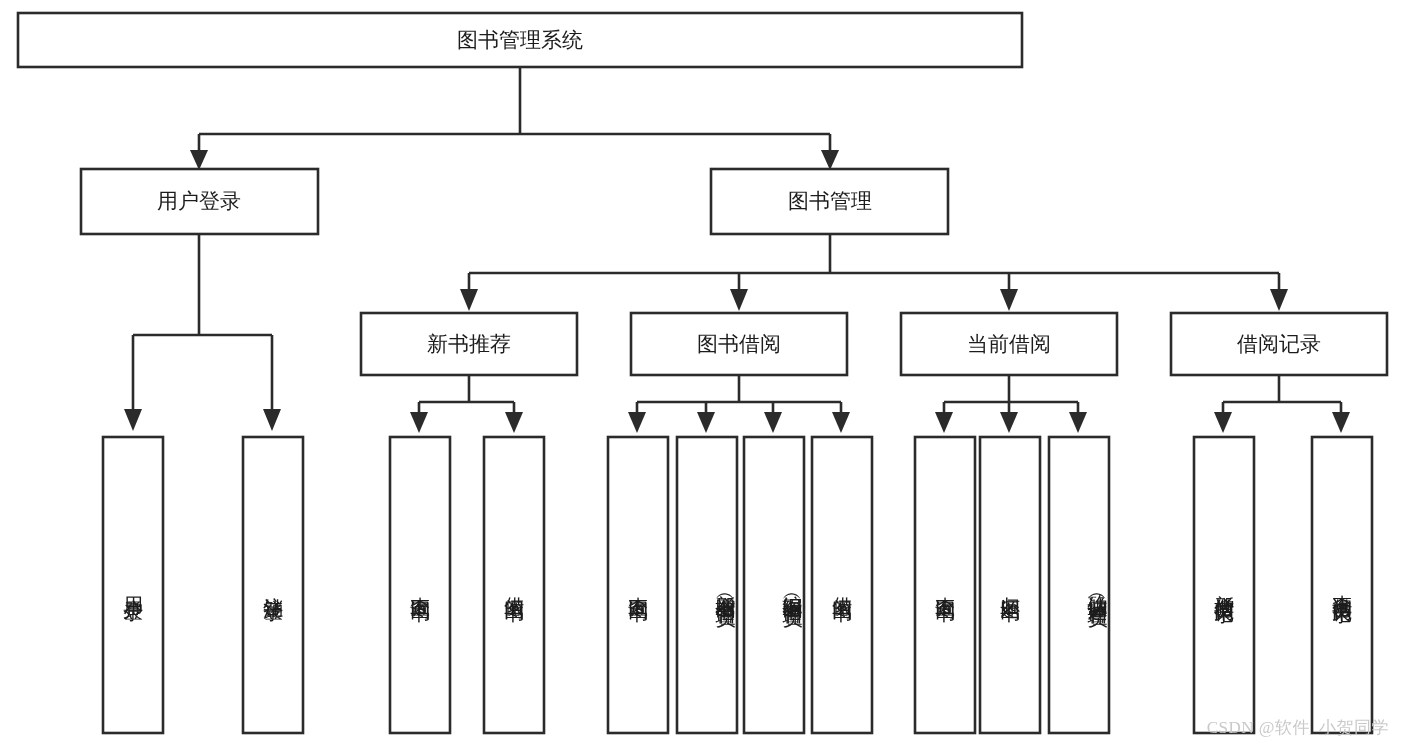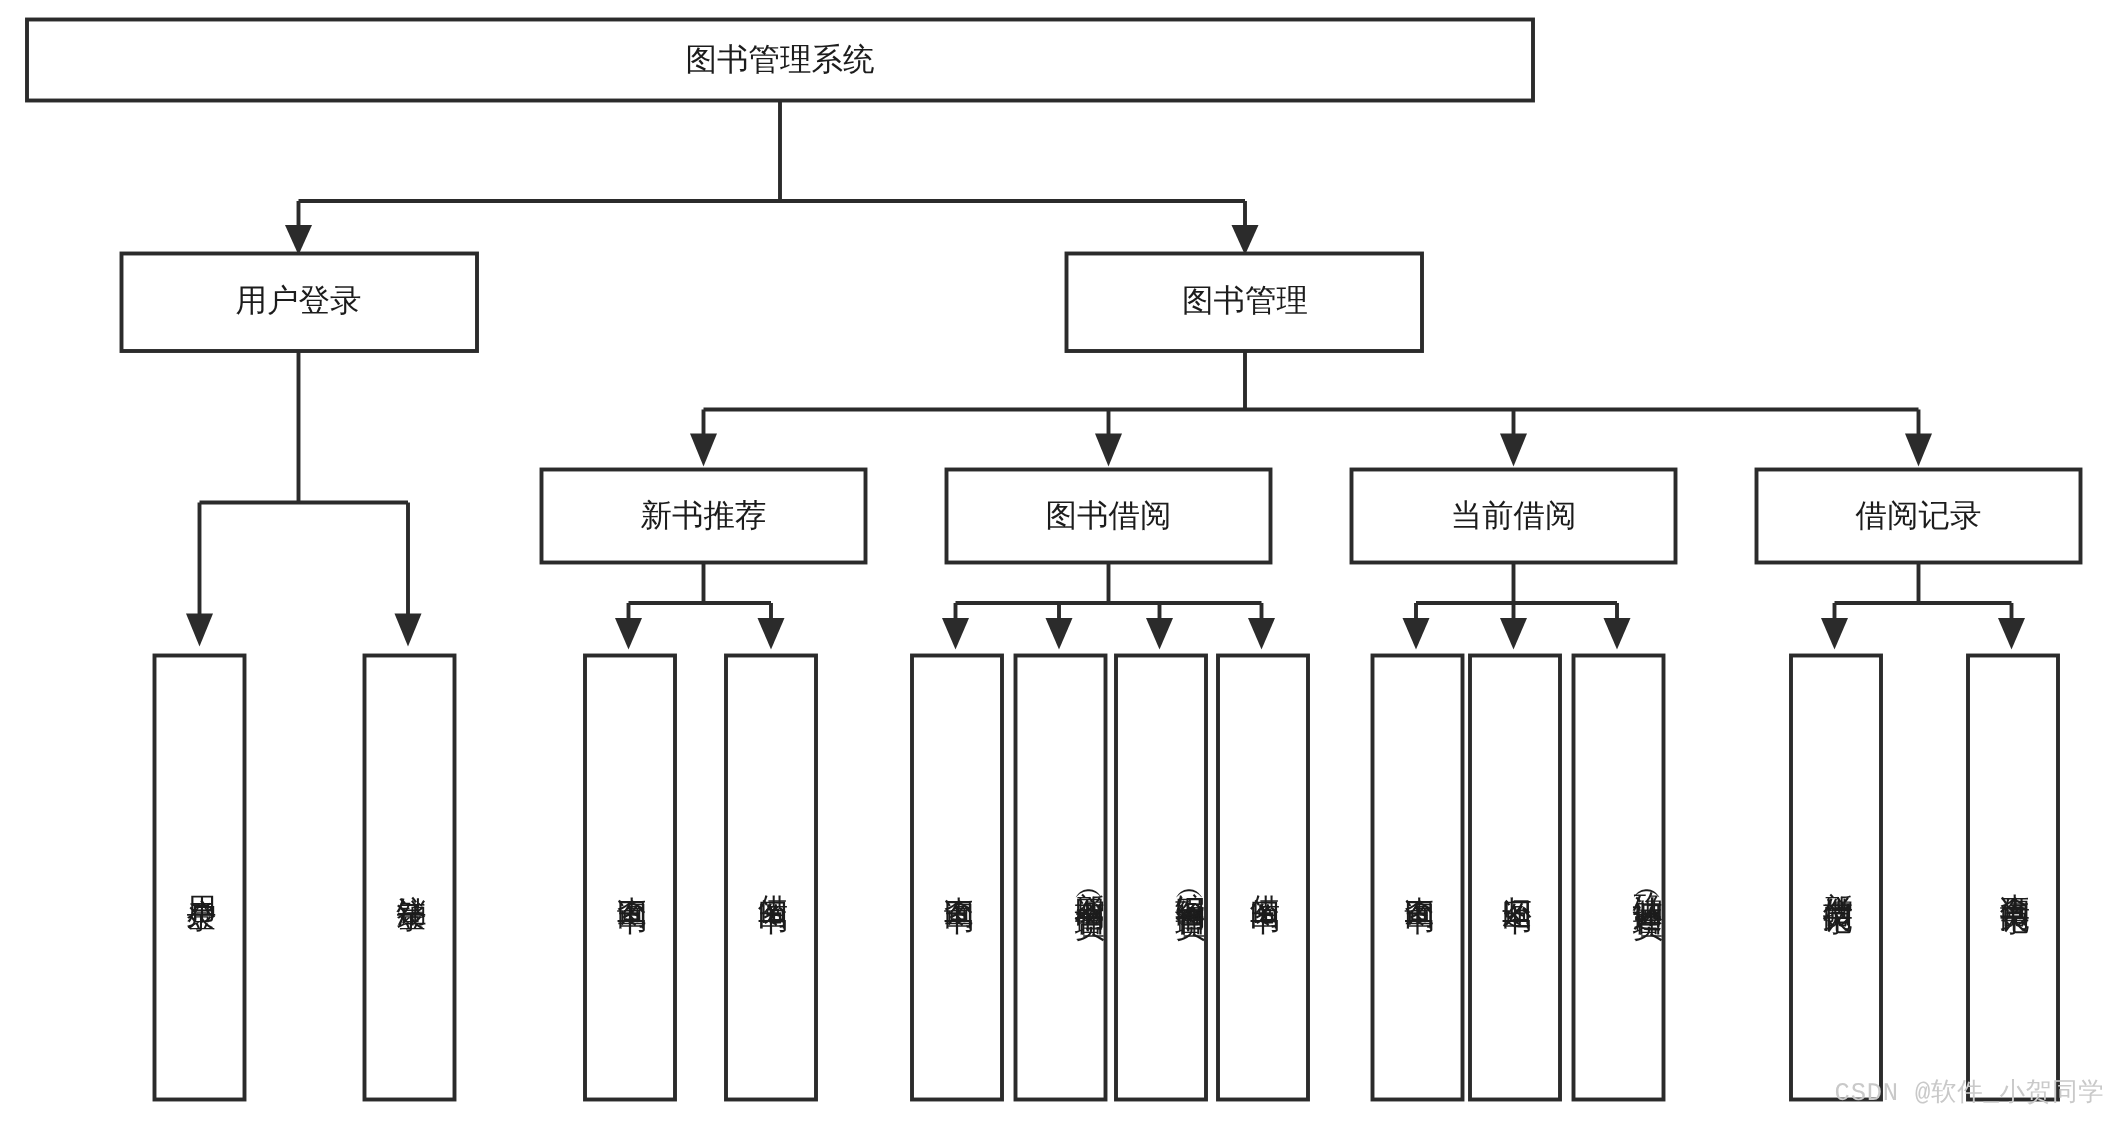--- a/index.html
+++ b/index.html
@@ -59,23 +59,23 @@
     color: #1c1c1c;
     letter-spacing: 2px;
     display: flex;
     align-items: center;
     justify-content: center;
     white-space: nowrap;
     pointer-events: none;
   }
   .watermark {
     position: absolute;
-    right: 2px;
+    right: 16px;
     bottom: 8px;
-    font-family: Liberation Mono, monospace;
+    font-family: Liberation Serif, serif;
     font-size: 17px;
     color: #c9c9c9;
     white-space: nowrap;
     letter-spacing: 0.5px;
   }
 </style>
 </head>
 <body>
 
 <div id="diagram-root">

